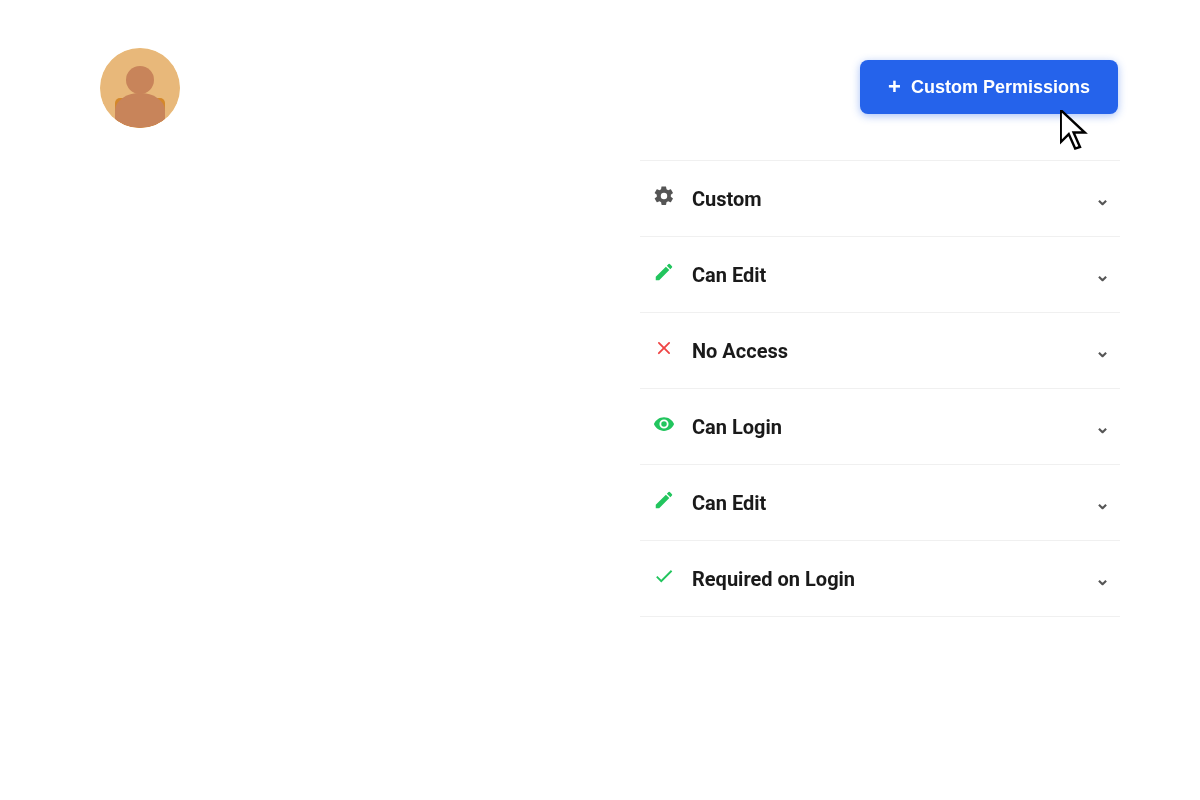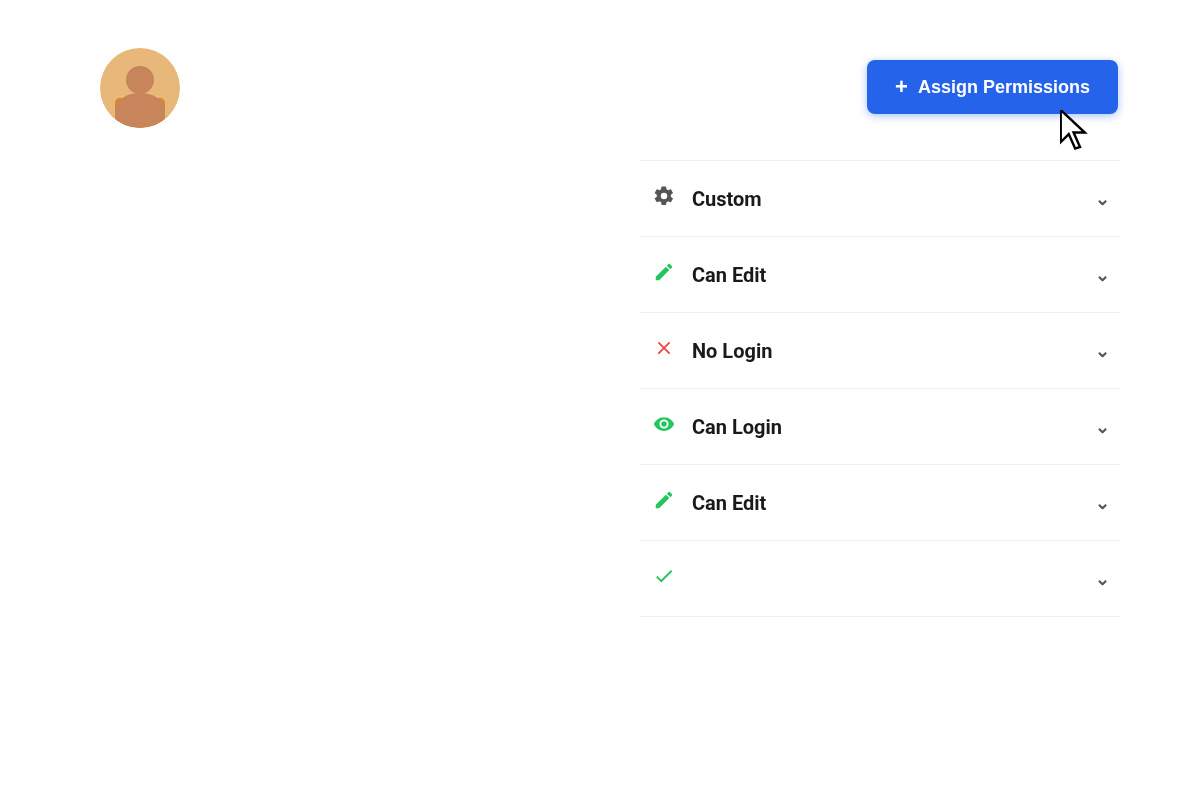--- a/index.html
+++ b/index.html
@@ -200,21 +200,21 @@
 <body>
 
 <div class="avatar-container">
   <div class="avatar-face">
     <div class="avatar-shirt"></div>
   </div>
 </div>
 
 <button class="assign-btn">
   <span class="plus-icon">+</span>
-  <span>Assign Permissions</span>
+  <span>Custom Permissions</span>
 </button>
 
 <div class="cursor">
   <svg class="cursor-svg" viewBox="0 0 24 28" xmlns="http://www.w3.org/2000/svg">
     <polygon points="0,0 0,20 5,15 9,24 12,23 8,14 15,14" fill="white" stroke="black" stroke-width="1.5"></polygon>
   </svg>
 </div>
 
 <div class="permissions-list">
 
@@ -242,21 +242,21 @@
     <span class="chevron-icon">⌄</span>
   </div>
 
   <div class="permission-item">
     <div class="permission-left">
       <span class="perm-icon icon-no-access">
         <svg class="x-svg" viewBox="0 0 24 24" xmlns="http://www.w3.org/2000/svg">
           <path d="M18.3 5.71a1 1 0 0 0-1.41 0L12 10.59 7.11 5.7A1 1 0 0 0 5.7 7.11L10.59 12 5.7 16.89a1 1 0 1 0 1.41 1.41L12 13.41l4.89 4.89a1 1 0 0 0 1.41-1.41L13.41 12l4.89-4.89a1 1 0 0 0 0-1.4z" fill="#ef4444"></path>
         </svg>
       </span>
-      <span class="permission-label">No Login</span>
+      <span class="permission-label">No Access</span>
     </div>
     <span class="chevron-icon">⌄</span>
   </div>
 
   <div class="permission-item">
     <div class="permission-left">
       <span class="perm-icon icon-view">
         <svg class="eye-svg" viewBox="0 0 24 24" xmlns="http://www.w3.org/2000/svg">
           <path d="M12 4.5C7 4.5 2.73 7.61 1 12c1.73 4.39 6 7.5 11 7.5s9.27-3.11 11-7.5c-1.73-4.39-6-7.5-11-7.5zM12 17a5 5 0 1 1 0-10 5 5 0 0 1 0 10zm0-8a3 3 0 1 0 0 6 3 3 0 0 0 0-6z" fill="#22c55e"></path>
         </svg>
@@ -278,17 +278,18 @@
     <span class="chevron-icon">⌄</span>
   </div>
 
   <div class="permission-item">
     <div class="permission-left">
       <span class="perm-icon icon-check-green">
         <svg class="check-svg" viewBox="0 0 24 24" xmlns="http://www.w3.org/2000/svg">
           <path d="M9 16.17L4.83 12l-1.42 1.41L9 19 21 7l-1.41-1.41z" fill="#22c55e"></path>
         </svg>
       </span>
+      <span class="permission-label">Required on Login</span>
     </div>
     <span class="chevron-icon">⌄</span>
   </div>
 
 </div>
 
 </body></html>

